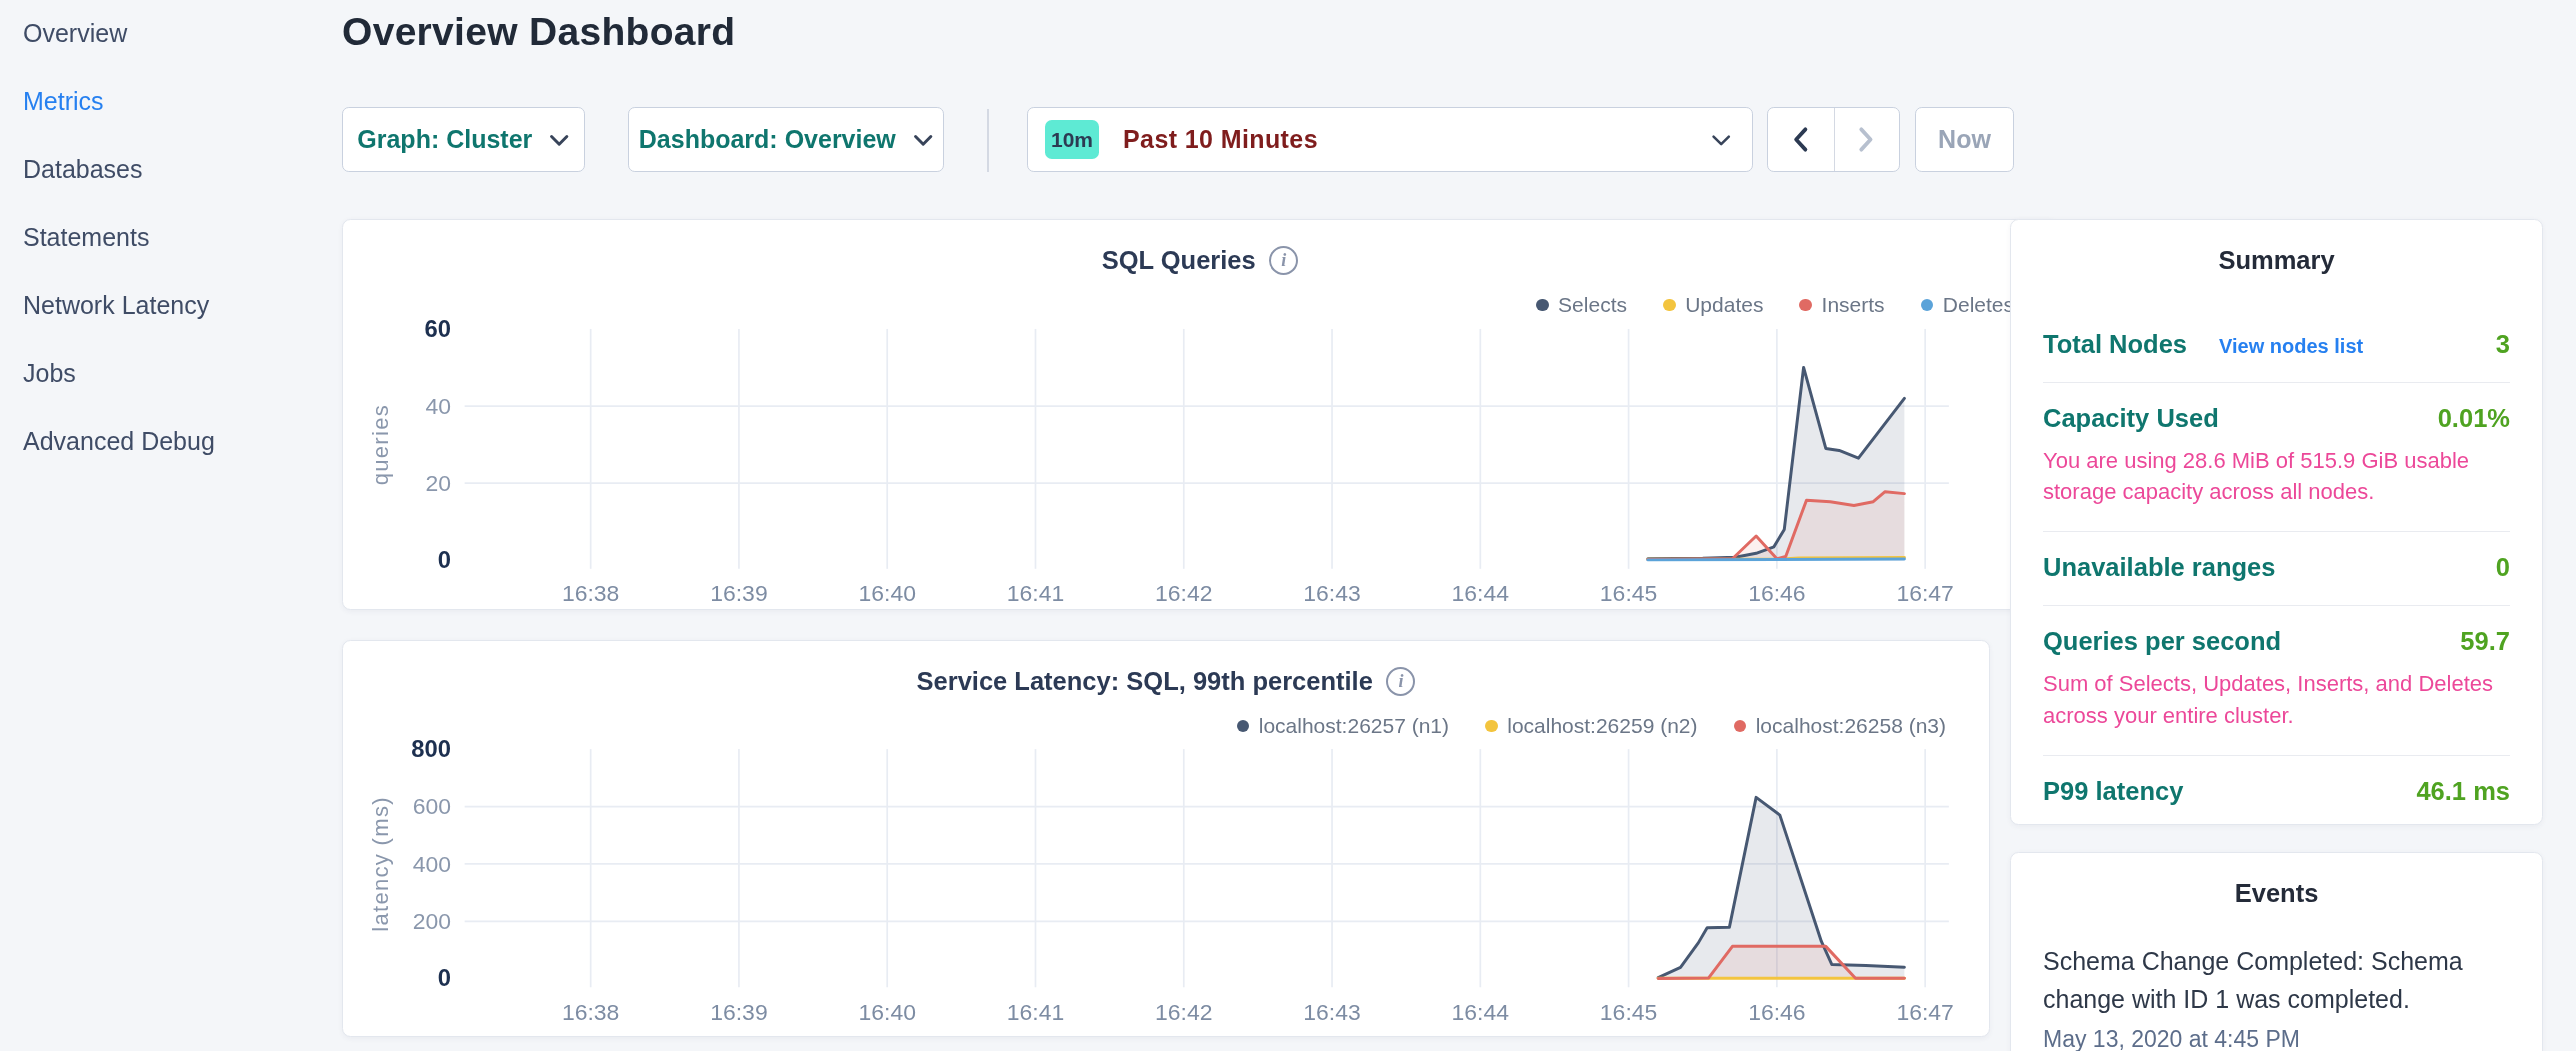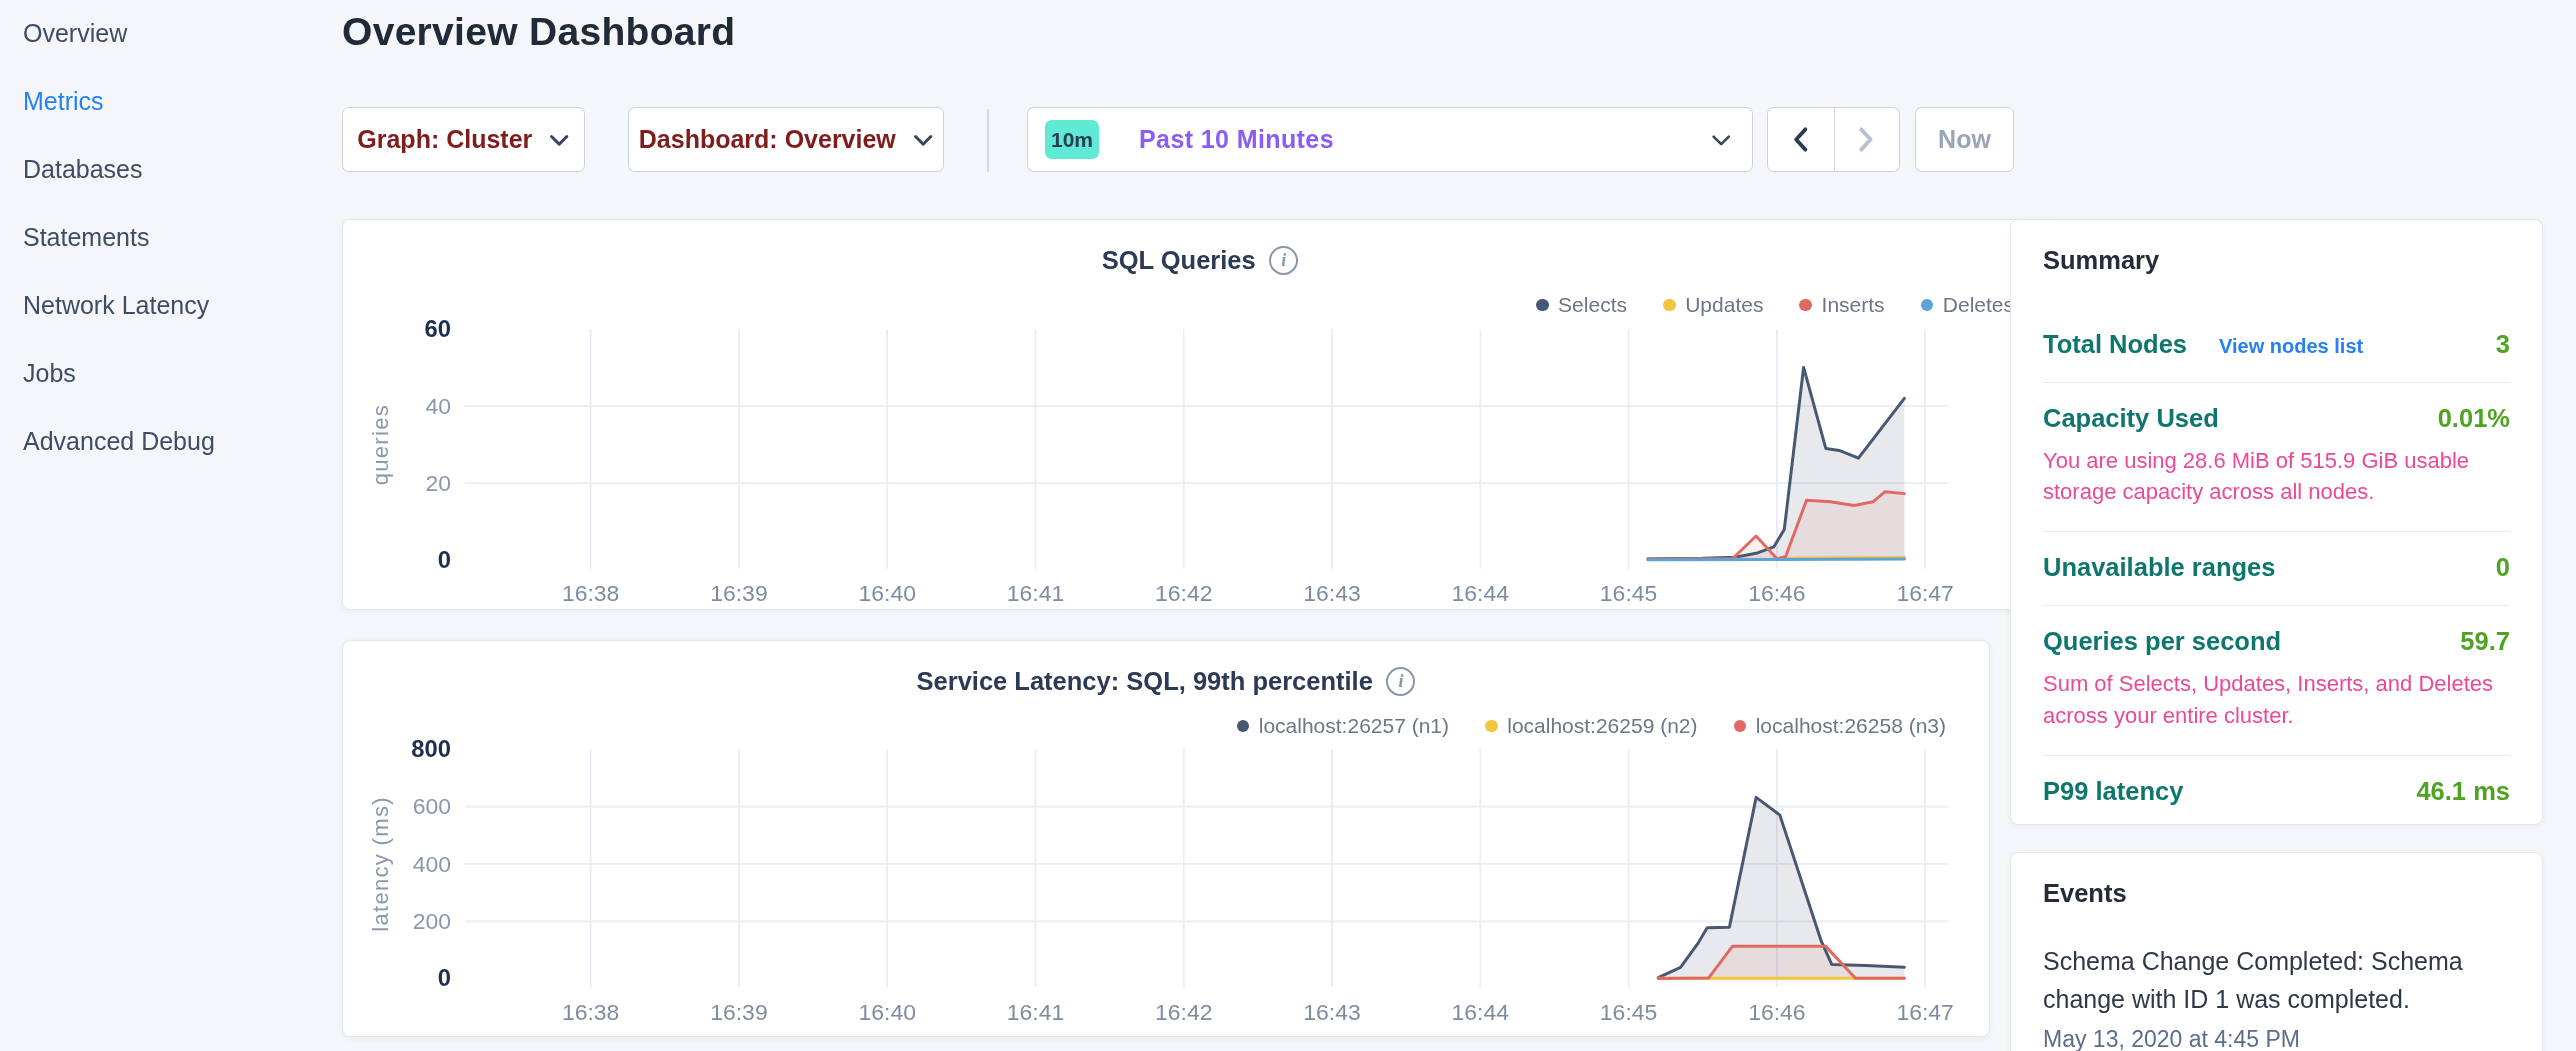--- a/index.html
+++ b/index.html
@@ -10,31 +10,31 @@
   .sidebar { position:absolute; left:0; top:15.3px; width:340px; }
   .nav-item { height:36px; line-height:36px; padding-left:23px; margin-bottom:32px;
               font-size:25px; font-weight:500; color:#3f4c66; cursor:pointer; }
   .nav-item.active { color:#2680f0; }
 
   
   .page-title { position:absolute; left:342px; top:10.2px; font-size:39px; font-weight:600; color:#212a38; letter-spacing:0.3px; }
 
   .ctl { position:absolute; top:107px; height:65px; background:#fff; border:1.7px solid #c9d1df; border-radius:6.8px;
          display:flex; align-items:center; justify-content:center; cursor:pointer; }
-  .dd-label { font-size:25px; font-weight:700; color:#7f1d1d; }
+  .dd-label { font-size:25px; font-weight:700; color:#0f766e; }
   .chev { margin-left:17px; margin-top:3.4px; }
   .ctl-divider { position:absolute; left:987px; top:109px; width:1.7px; height:63px; background:#d4d9e3; }
 
   #graph-dd { left:342px; width:243px; }
   #dashboard-dd { left:628px; width:316px; }
 
   #time-picker { left:1027px; width:726px; justify-content:flex-start; padding:0 20.4px 0 17px; }
   .preset-badge { width:54px; height:39px; background:#5eead4; border-radius:6.8px; font-size:21px; font-weight:700;
                   color:#2c3a52; display:flex; align-items:center; justify-content:center; }
-  .picker-label { margin-left:40px; font-size:25px; font-weight:700; color:#8b5cf6; letter-spacing:0.4px; flex:1; }
+  .picker-label { margin-left:24px; font-size:25px; font-weight:700; color:#7f1d1d; letter-spacing:0.4px; flex:1; }
 
   #range-nav { left:1767px; width:133px; padding:0; overflow:hidden; }
   .nav-half { width:50%; height:100%; display:flex; align-items:center; justify-content:center; cursor:pointer; }
   .nav-half + .nav-half { border-left:1.7px solid #d4d9e3; }
 
   #now-btn { left:1915px; width:99px; font-size:25px; font-weight:700; color:#9aa5b7; }
 
   
   .card { position:absolute; background:#fff; border:1.7px solid #e3e7ee; border-radius:8.5px;
           box-shadow:0 1.7px 5.1px rgba(50,60,90,.05); }
@@ -46,21 +46,21 @@
   .chart-title-row { position:absolute; left:0; right:0; top:25.5px; display:flex; align-items:center; justify-content:center; gap:13.6px; }
   .chart-title { font-size:25.5px; font-weight:700; color:#2c3a55; }
   .info-icon { width:29px; height:29px; border:2.1px solid #8a94aa; border-radius:50%; color:#8a94aa;
                font:italic 700 18px "Liberation Serif", serif; display:flex; align-items:center; justify-content:center; cursor:pointer; }
   .legend { position:absolute; right:43px; top:73px; display:flex; gap:36px; }
   .legend-item { display:flex; align-items:center; gap:9.4px; font-size:21px; color:#6b7687; }
   .legend-dot { width:12.8px; height:12.8px; border-radius:50%; }
   .chart-svg { position:absolute; left:0; top:0; }
 
   
-  .panel-title { text-align:left; font-size:25.5px; font-weight:700; color:#242b39; margin-bottom:34px; }
+  .panel-title { text-align:center; font-size:25.5px; font-weight:700; color:#242b39; margin-bottom:34px; }
   .srow { padding:21px 0 23px; border-bottom:1.7px solid #e9ebf0; }
   .srow:last-child { border-bottom:none; }
   .srow-main { display:flex; align-items:baseline; }
   .srow-label { font-size:25.5px; font-weight:700; color:#0f766e; }
   .srow-link { font-size:20px; font-weight:700; color:#2680f0; margin-left:32px; cursor:pointer; }
   .srow-value { margin-left:auto; font-size:25.5px; font-weight:700; color:#4fa321; }
   .srow-sub { margin-top:12px; font-size:22px; line-height:1.45; color:#ec4899; }
 
   
   .event-text { font-size:25px; line-height:1.55; color:#2e3848; }

